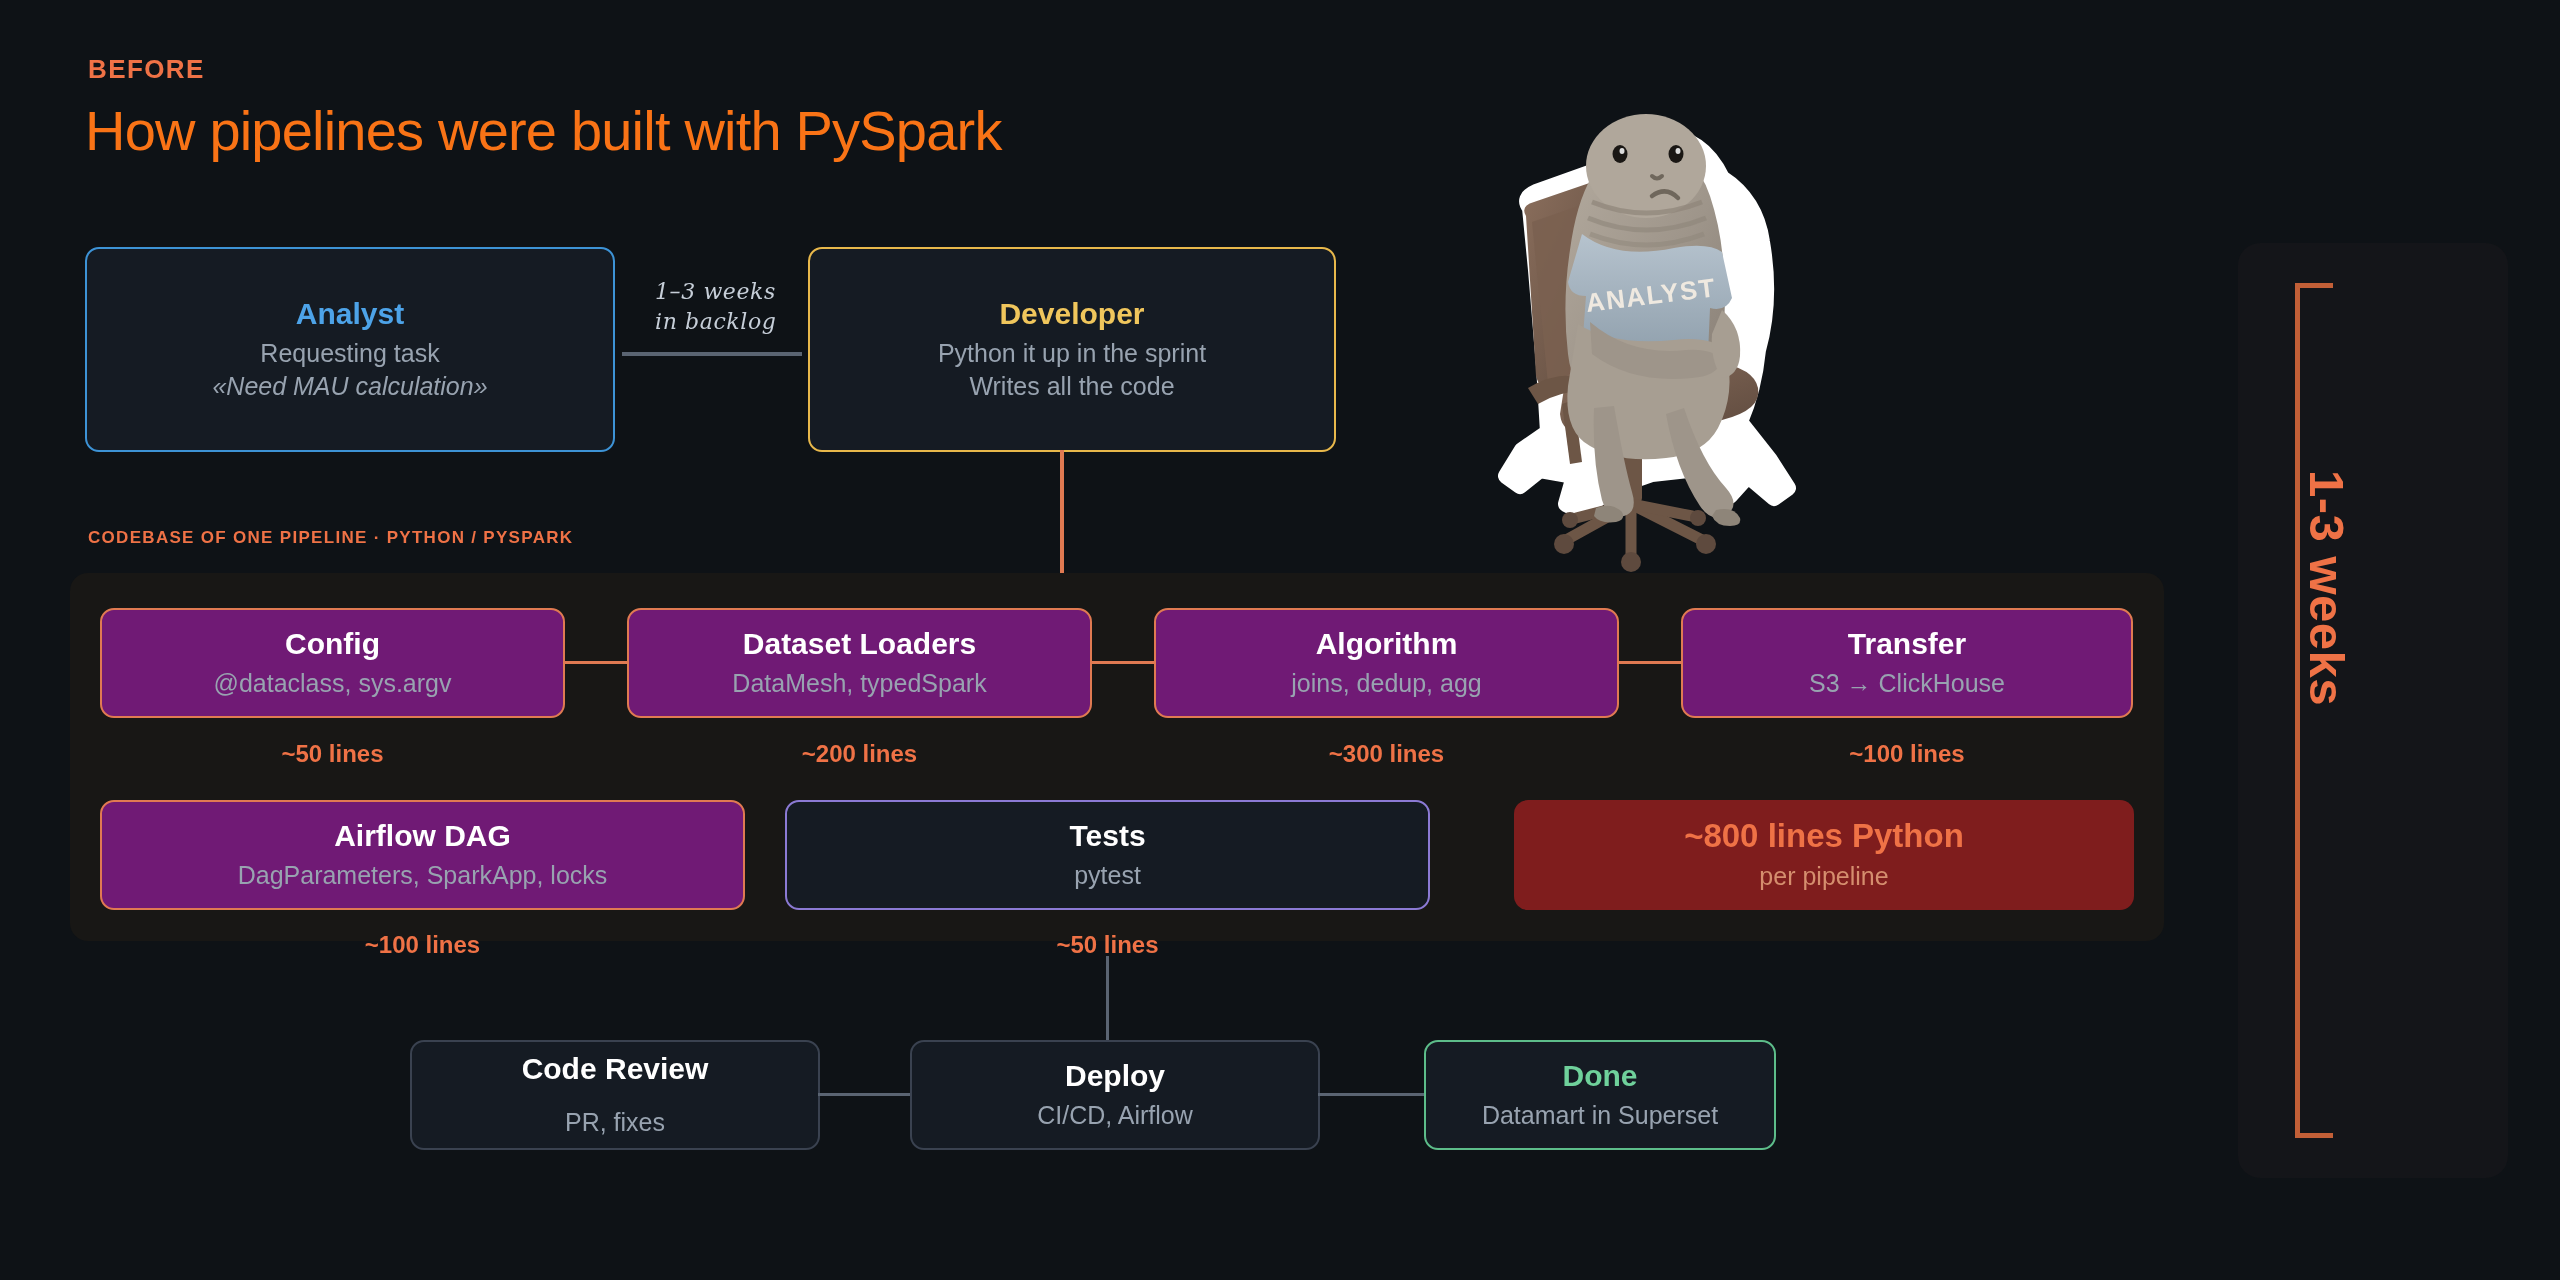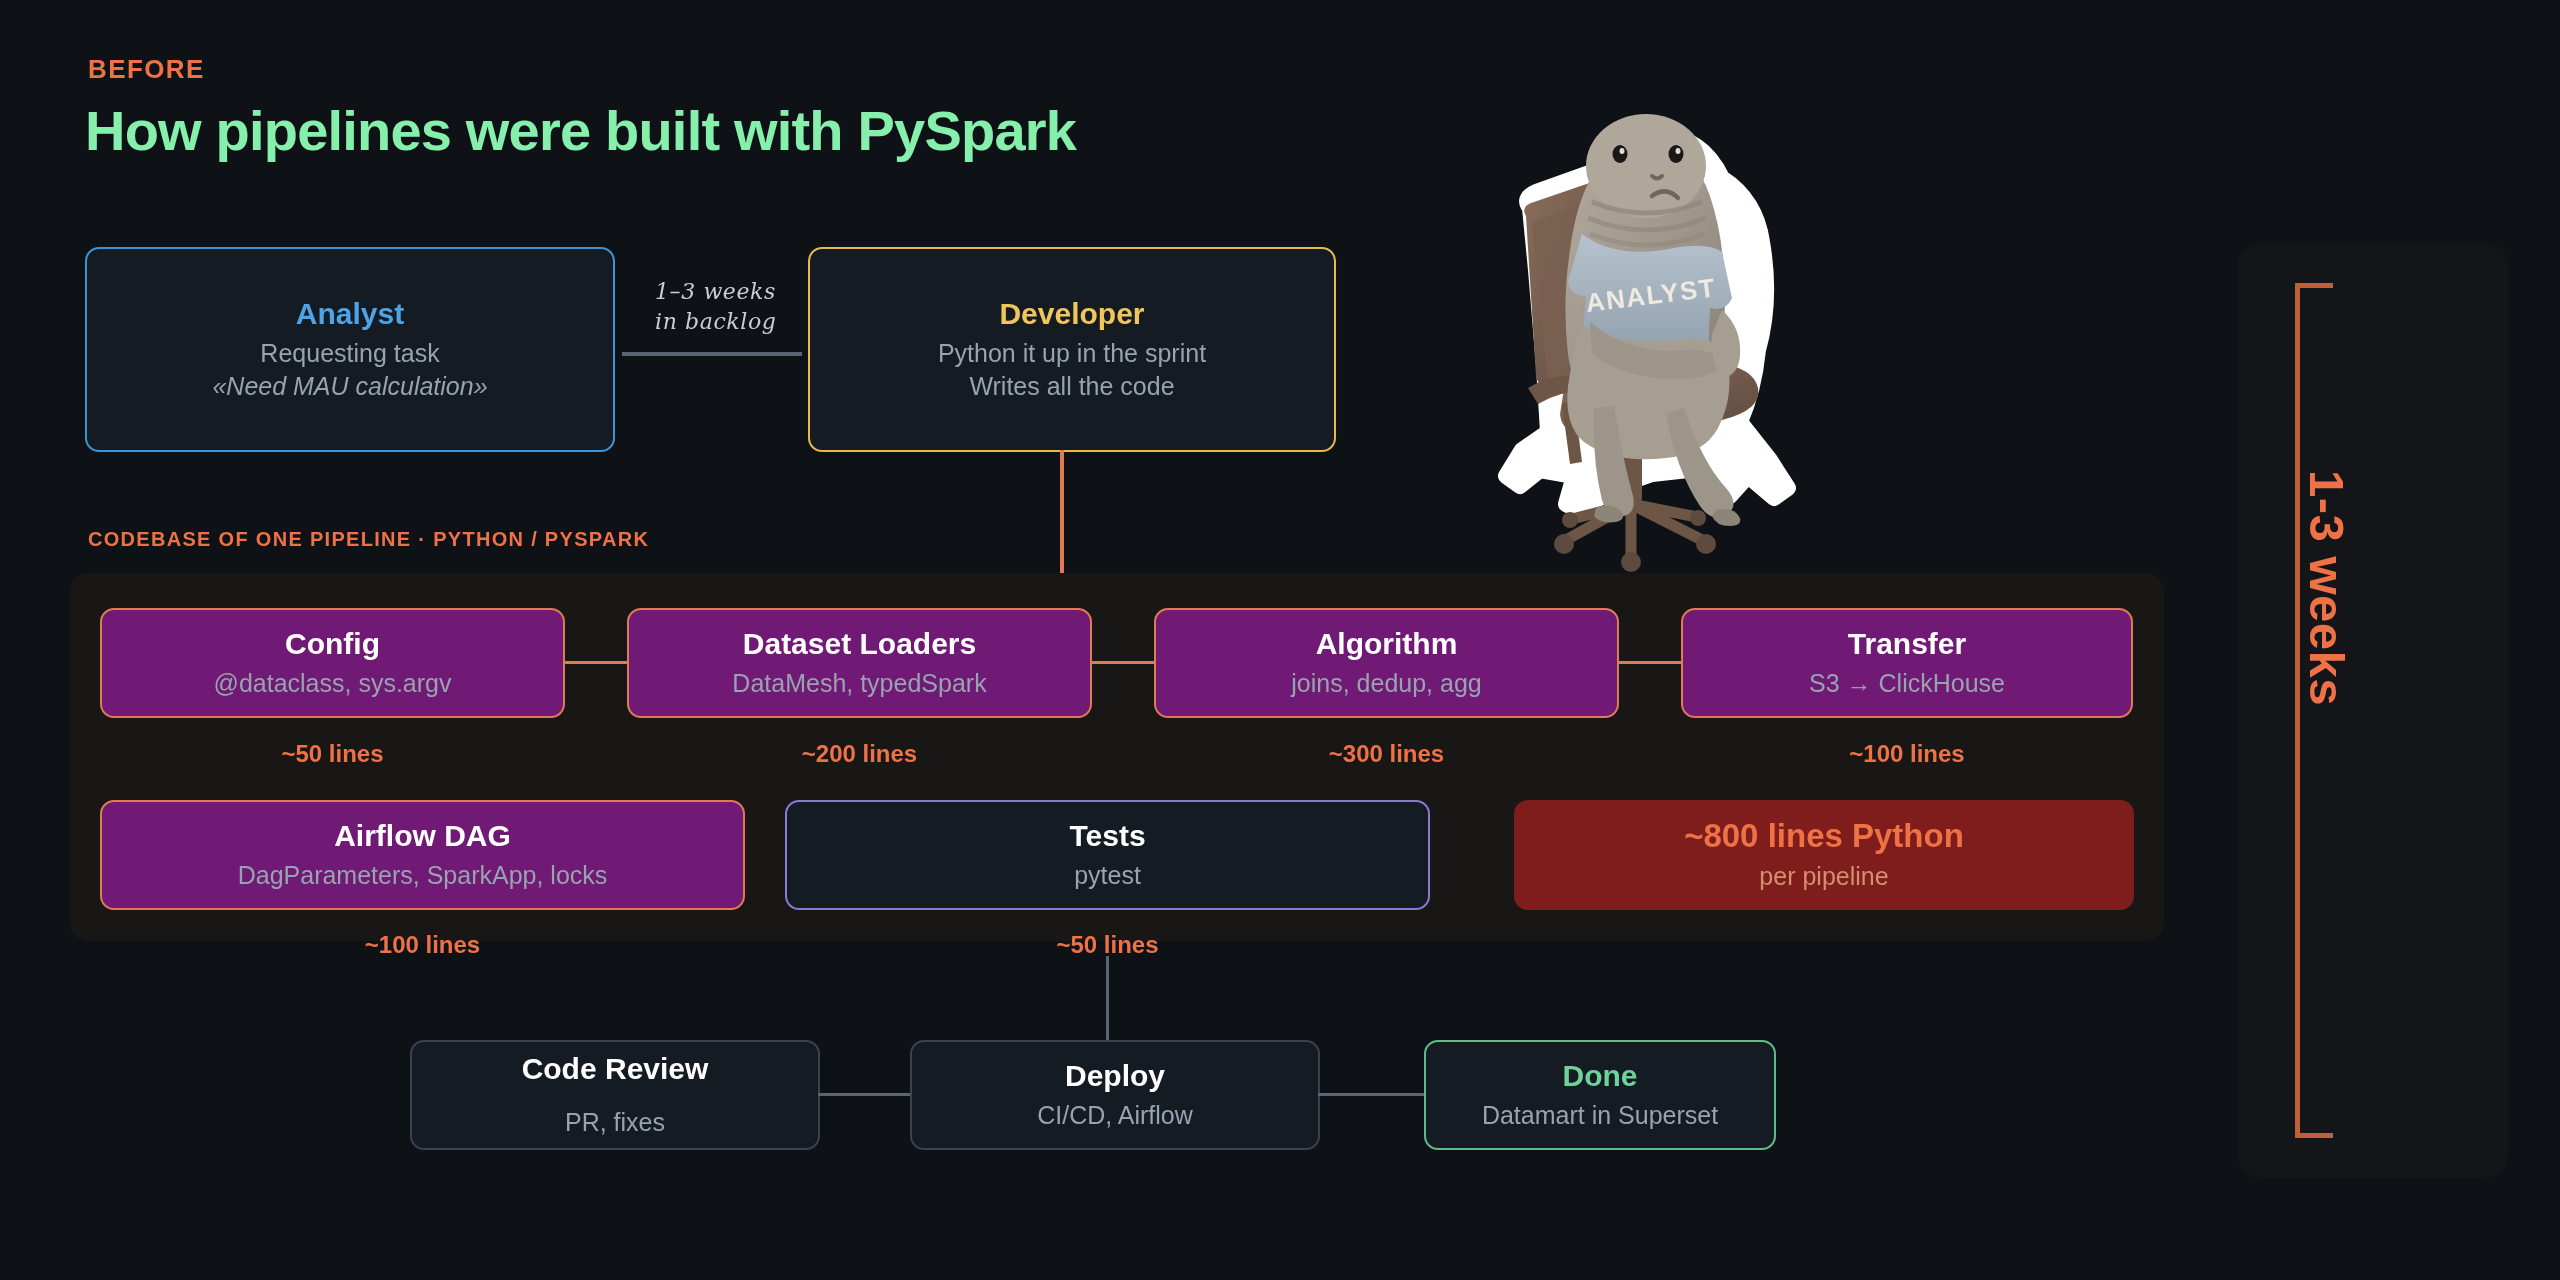--- a/index.html
+++ b/index.html
@@ -28,23 +28,23 @@
     left: 88px; top: 54px;
     font-size: 26px;
     font-weight: bold;
     letter-spacing: 1.4px;
     color: #ef7246;
   }
   .page-title {
     position: absolute;
     left: 85px; top: 98px;
     font-size: 56px;
-    font-weight: bold;
+    font-weight: normal;
     letter-spacing: -0.8px;
-    color: #86efac;
+    color: #f97316;
   }
 
   
   .node {
     position: absolute;
     box-sizing: border-box;
     border-radius: 14px;
     border: 2.5px solid #3a4250;
     background: #151b23;
     display: flex;
@@ -108,21 +108,21 @@
     line-height: 1.35;
     letter-spacing: 0.6px;
     text-align: left;
     white-space: nowrap;
   }
 
   
   .section-label {
     position: absolute;
     left: 88px; top: 528px;
-    font-size: 20px;
+    font-size: 17px;
     font-weight: bold;
     letter-spacing: 1.3px;
     color: #ef7246;
   }
   .codebase-panel {
     position: absolute;
     left: 70px; top: 573px;
     width: 2094px; height: 368px;
     background: #181715;
     border-radius: 18px;

